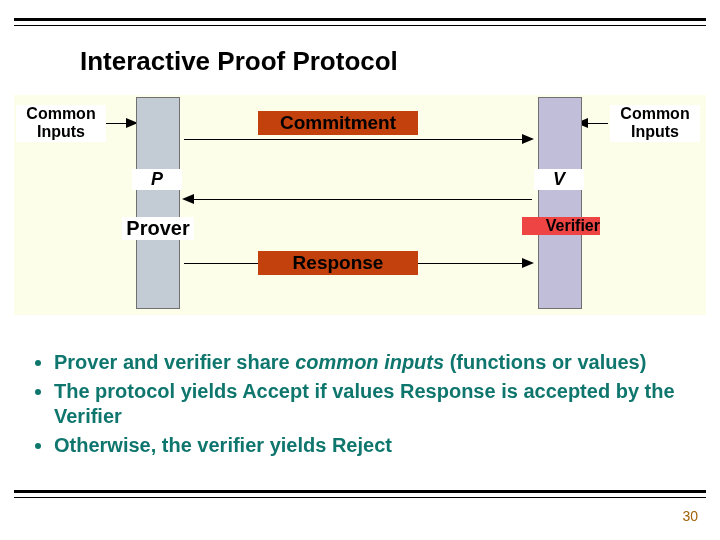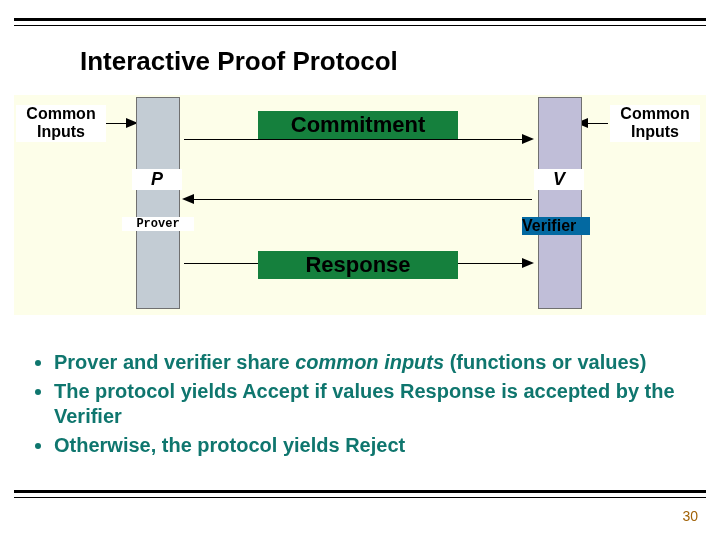--- a/index.html
+++ b/index.html
@@ -99,41 +99,40 @@
     font-size: 18px;
     background: #fff;
   }
   .prover-label {
     position: absolute;
     left: 108px;
     top: 122px;
     width: 72px;
     text-align: center;
     font-weight: bold;
-    font-size: 12px;
-    background: #fff;
-    font-family: Liberation Mono, monospace;
+    font-size: 20px;
+    background: #fff;
   }
   .verifier-label {
     position: absolute;
     left: 508px;
     top: 122px;
-    width: 68px;
-    text-align: left;
-    font-weight: bold;
-    font-size: 16px;
-    background: #0369a1;
+    width: 78px;
+    text-align: right;
+    font-weight: bold;
+    font-size: 16px;
+    background: #ef4444;
   }
   .msg-label {
     position: absolute;
-    width: 200px;
-    text-align: center;
-    font-size: 22px;
-    font-weight: bold;
-    background: #15803d;
+    width: 160px;
+    text-align: center;
+    font-size: 19px;
+    font-weight: bold;
+    background: #c2410c;
     padding: 1px 0;
   }
   .arrow-line {
     position: absolute;
     height: 0;
     border-top: 1.5px solid #000;
   }
   .arrow-head-right {
     position: absolute;
     width: 0; height: 0;
@@ -229,19 +228,19 @@
   <div class="verifier-label">Verifier</div>
 
 </div>
 
 <div class="bullets">
   <ul>
     <li>
       <span>Prover and verifier share </span><span class="italic">common inputs</span><span> (functions or values)</span>
     </li>
     <li>The protocol yields Accept if values Response is accepted by the Verifier</li>
-    <li>Otherwise, the protocol yields Reject</li>
+    <li>Otherwise, the verifier yields Reject</li>
   </ul>
 </div>
 
 <div class="double-line" style="bottom:42px"></div>
 
 <div class="page-num">30</div>
 
 </body></html>

